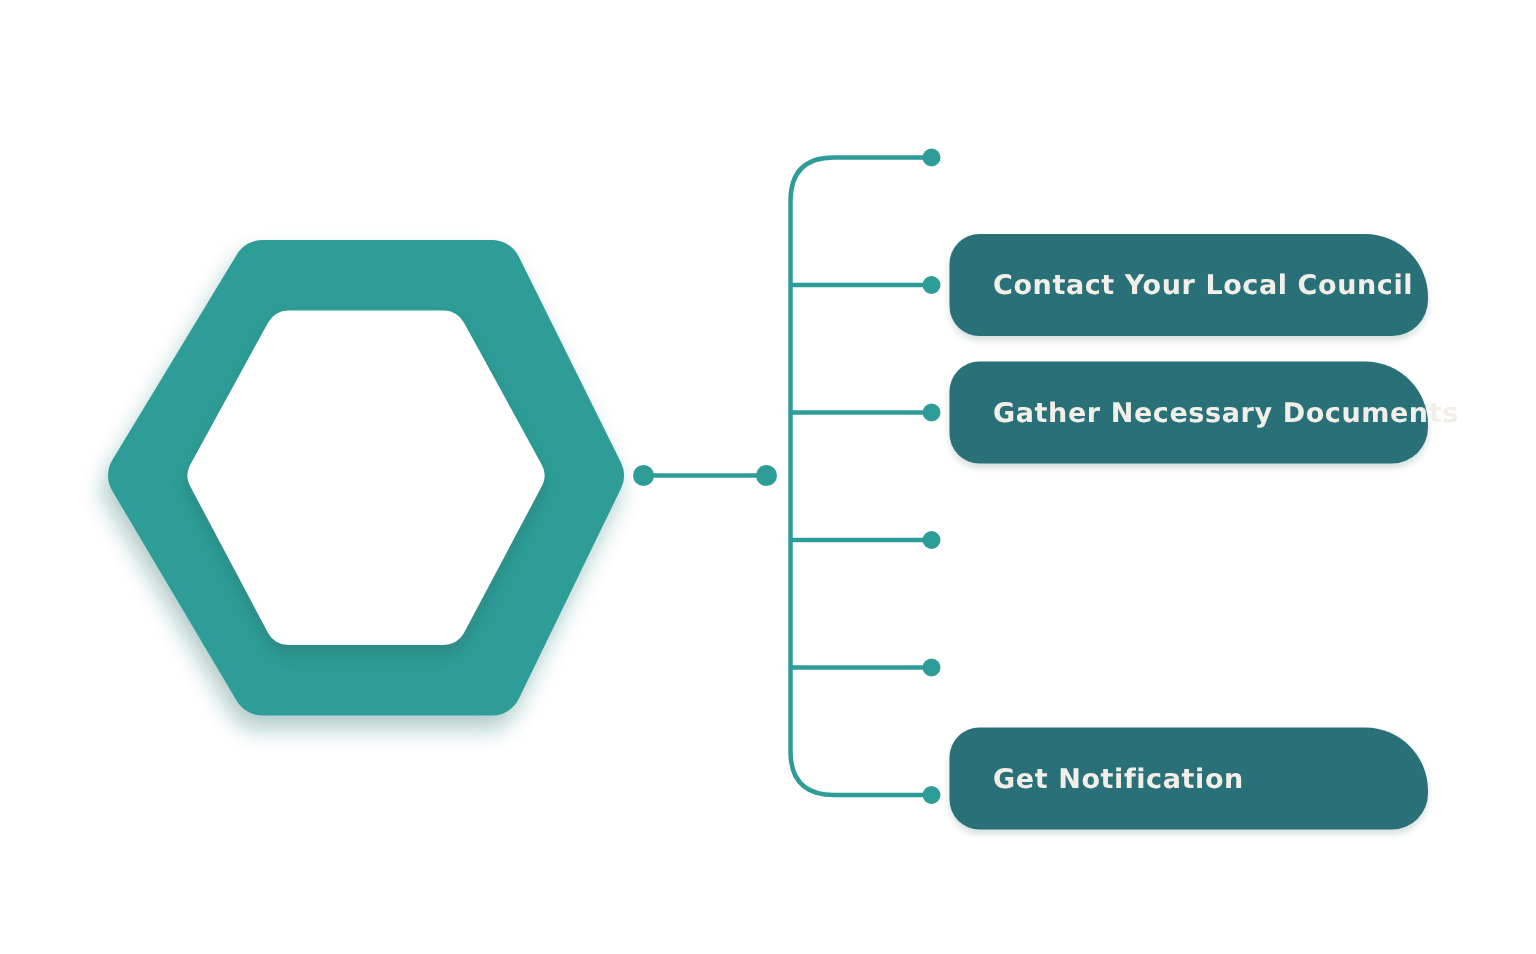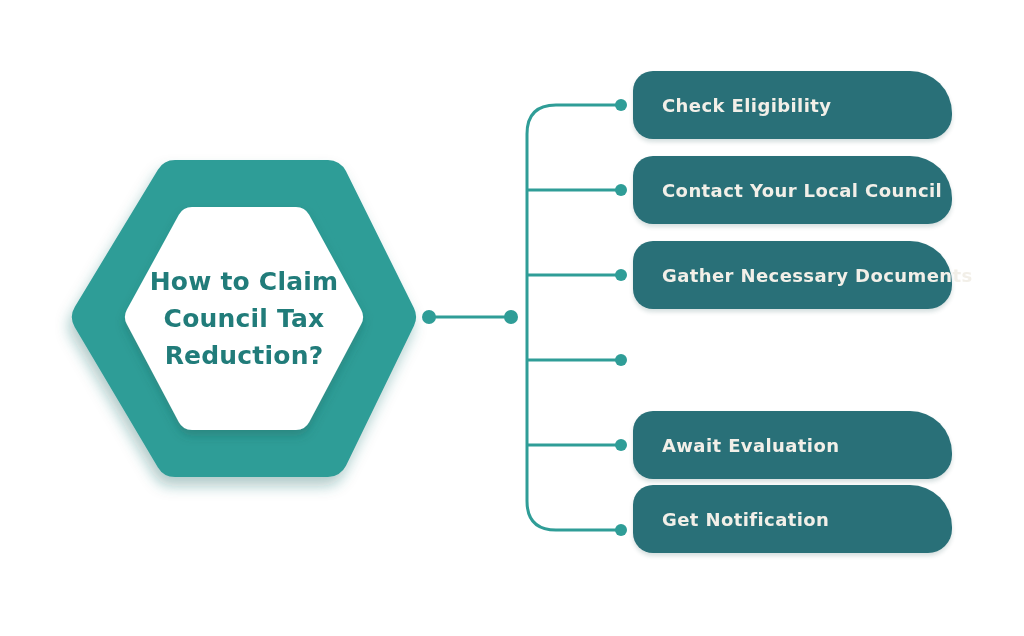--- a/index.html
+++ b/index.html
@@ -79,35 +79,24 @@
       <circle cx="511" cy="317" r="7"></circle>
       <circle cx="621" cy="105" r="6"></circle>
       <circle cx="621" cy="190" r="6"></circle>
       <circle cx="621" cy="275" r="6"></circle>
       <circle cx="621" cy="360" r="6"></circle>
       <circle cx="621" cy="445" r="6"></circle>
       <circle cx="621" cy="530" r="6"></circle>
     </g>
   </svg>
 
-  <div class="central-title">
-    <div>How to Claim</div>
-    <div>Council Tax</div>
-    <div>Reduction?</div>
-  </div>
 
-  <div class="step-box" style="top:71px">
-    <span class="step-label">Check Eligibility</span>
-  </div>
   <div class="step-box" style="top:241px">
     <span class="step-label">Gather Necessary Documents</span>
   </div>
   <div class="step-box" style="top:156px">
     <span class="step-label">Contact Your Local Council</span>
-  </div>
-  <div class="step-box" style="top:411px">
-    <span class="step-label">Await Evaluation</span>
   </div>
   <div class="step-box" style="top:485px">
     <span class="step-label">Get Notification</span>
   </div>
 
 </div>
 
 </body></html>

